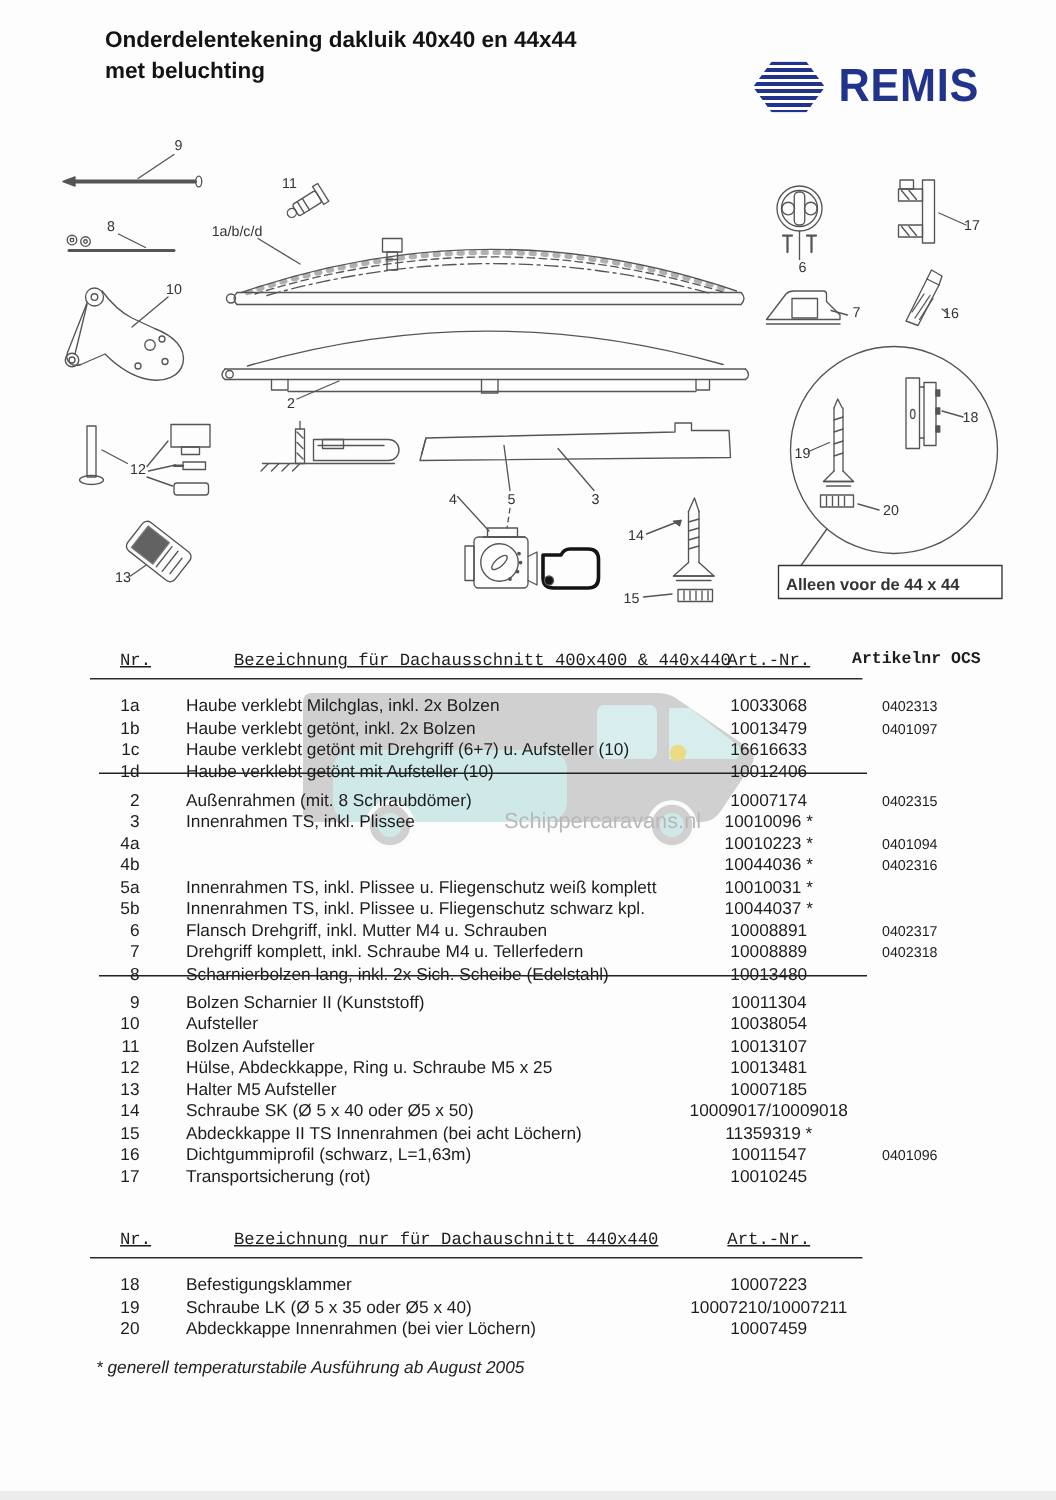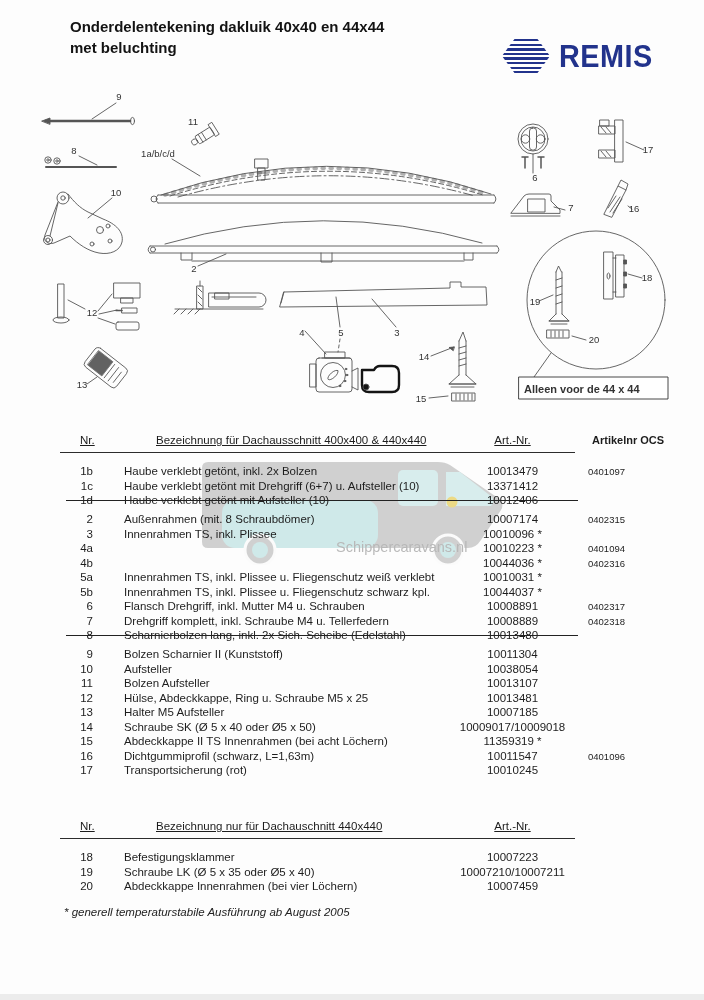--- a/index.html
+++ b/index.html
@@ -1,38 +1,38 @@
 <!DOCTYPE html>
 <html><head>
 <meta charset="utf-8">
 <style>
   html,body{margin:0;padding:0;background:#ffffff;}
   .page{position:relative;width:704px;height:1000px;background:#fdfdfd;overflow:hidden;
         font-family:"Liberation Sans",sans-serif;color:#1d1d1d;}
   
   .title{position:absolute;left:70px;top:16px;font-size:15px;font-weight:bold;color:#131313;line-height:21px;}
-  .logo{position:absolute;left:502px;top:39px;display:flex;align-items:flex-start;gap:9px;}
+  .logo{position:absolute;left:502px;top:39px;display:flex;align-items:flex-end;gap:9px;}
   .logo-hex{width:48px;height:34px;
     background:repeating-linear-gradient(180deg,#22338c 0 2.5px,#ffffff 2.5px 4.6px);
     clip-path:polygon(26% 0,74% 0,100% 50%,74% 100%,26% 100%,0 50%);}
   .logo-text{font-size:31px;font-weight:800;color:#22338c;letter-spacing:.5px;
     transform:scaleX(.93);transform-origin:left center;}
   
   .diagram{position:absolute;left:0;top:85px;z-index:3;}
   .diagram path,.diagram line,.diagram rect,.diagram circle,.diagram ellipse{vector-effect:non-scaling-stroke;}
   
   .wm{position:absolute;left:198px;top:450px;z-index:1;opacity:.62;}
   
   .tbl{position:absolute;left:60px;width:640px;font-size:11.5px;z-index:2;}
   .t1{top:434px;} .t2{top:820px;}
-  .thead{position:relative;height:18px;width:515px;border-bottom:1.3px solid #2c2c2c;}
+  .thead{position:relative;height:18px;width:515px;border-bottom:1.3px solid #2c2c2c;font-family:Liberation Mono, monospace;}
   .thead span{position:absolute;top:0;text-decoration:underline;white-space:nowrap;}
   .h-nr{left:20px;} .h-desc{left:64px;margin-left:32px;}
   .h-art{left:390px;width:125px;text-align:center;}
-  .h-ocs{left:532px;font-weight:bold;font-size:11px;text-decoration:none !important;}
+  .h-ocs{left:508px;font-weight:bold;font-size:11px;text-decoration:none !important;}
   .rows{margin-top:11px;}
   .trow{position:relative;height:14.5px;line-height:14.2px;white-space:nowrap;}
   .trow.gap{margin-top:4.5px;}
   .c-nr{position:absolute;left:0;width:33px;text-align:right;}
   .c-desc{position:absolute;left:64px;}
   .c-art{position:absolute;left:390px;width:125px;text-align:center;}
   .c-ocs{position:absolute;left:528px;top:1px;font-size:9.5px;}
   .trow.struck .strikeline{content:"";position:absolute;left:6px;top:7px;width:512px;
     border-top:1.35px solid #222;}
   .footnote{position:absolute;left:64px;top:906px;font-size:11.5px;font-style:italic;color:#222;z-index:2;}
@@ -330,29 +330,35 @@
 
   <div class="tbl t1">
     <div class="thead">
       <span class="h-nr">Nr.</span>
       <span class="h-desc">Bezeichnung für Dachausschnitt 400x400 &amp; 440x440</span>
       <span class="h-art">Art.-Nr.</span>
       <span class="h-ocs">Artikelnr OCS</span>
     </div>
     <div class="rows" id="t1-rows">
         <div class="trow">
+          <span class="c-nr">1a</span>
+          <span class="c-desc">Haube verklebt Milchglas, inkl. 2x Bolzen</span>
+          <span class="c-art">10033068</span>
+          <span class="c-ocs">0402313</span>
+        </div>
+        <div class="trow">
           <span class="c-nr">1b</span>
           <span class="c-desc">Haube verklebt getönt, inkl. 2x Bolzen</span>
           <span class="c-art">10013479</span>
           <span class="c-ocs">0401097</span>
         </div>
         <div class="trow">
           <span class="c-nr">1c</span>
           <span class="c-desc">Haube verklebt getönt mit Drehgriff (6+7) u. Aufsteller (10)</span>
-          <span class="c-art">13371412</span>
+          <span class="c-art">16616633</span>
         </div>
         <div class="trow struck">
           <span class="c-nr">1d</span>
           <span class="c-desc">Haube verklebt getönt mit Aufsteller (10)</span>
           <span class="c-art">10012406</span>
           <span class="strikeline"></span>
         </div>
         <div class="trow gap">
           <span class="c-nr">2</span>
           <span class="c-desc">Außenrahmen (mit. 8 Schraubdömer)</span>
@@ -369,21 +375,21 @@
           <span class="c-art">10010223 *</span>
           <span class="c-ocs">0401094</span>
         </div>
         <div class="trow">
           <span class="c-nr">4b</span>
           <span class="c-art">10044036 *</span>
           <span class="c-ocs">0402316</span>
         </div>
         <div class="trow">
           <span class="c-nr">5a</span>
-          <span class="c-desc">Innenrahmen TS, inkl. Plissee u. Fliegenschutz weiß verklebt</span>
+          <span class="c-desc">Innenrahmen TS, inkl. Plissee u. Fliegenschutz weiß komplett</span>
           <span class="c-art">10010031 *</span>
         </div>
         <div class="trow">
           <span class="c-nr">5b</span>
           <span class="c-desc">Innenrahmen TS, inkl. Plissee u. Fliegenschutz schwarz kpl.</span>
           <span class="c-art">10044037 *</span>
         </div>
         <div class="trow">
           <span class="c-nr">6</span>
           <span class="c-desc">Flansch Drehgriff, inkl. Mutter M4 u. Schrauben</span>

